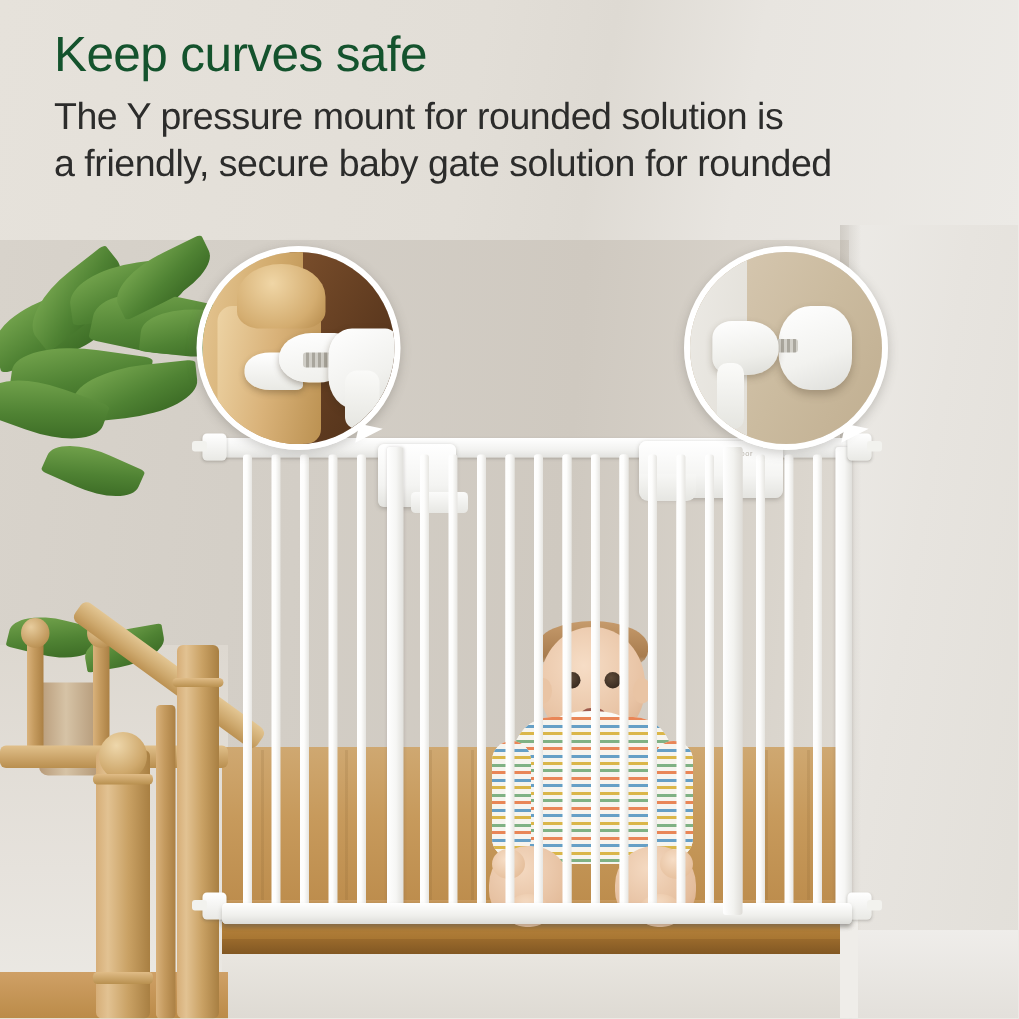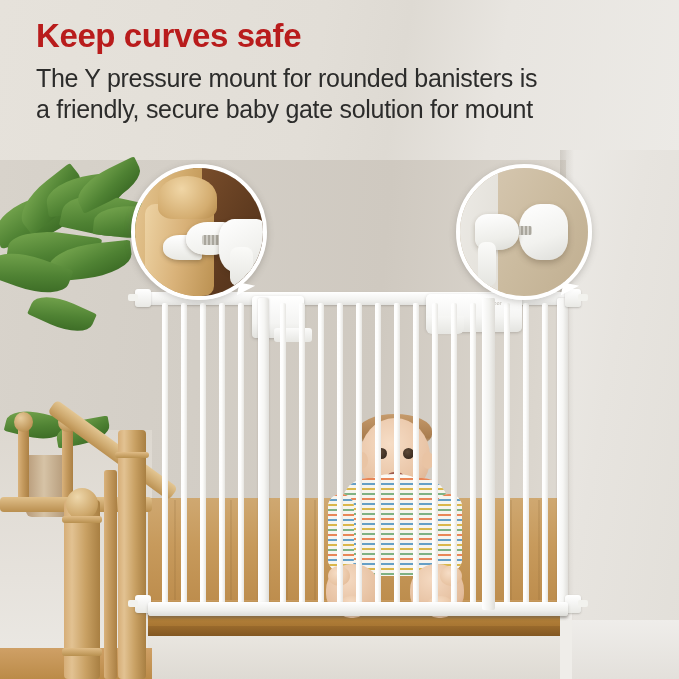--- a/index.html
+++ b/index.html
@@ -11,21 +11,21 @@
     background:linear-gradient(100deg,#e6e2db 0%,#e2ded7 46%,#dedad3 58%,#e8e5e0 72%,#eceae6 100%);}
   .bg-wall-main{position:absolute;left:0;top:160px;width:679px;height:400px;
     background:linear-gradient(95deg,#d8d3cb 0%,#d3cec6 30%,#cfc9c0 55%,#dbd6ce 78%,#e6e3de 100%);}
   .bg-wall-right{position:absolute;left:566px;top:150px;width:113px;height:529px;
     background:linear-gradient(100deg,#eceae6 0%,#e7e4df 40%,#e2dfd9 100%);}
   .bg-wall-shadowseam{position:absolute;left:560px;top:150px;width:14px;height:529px;
     background:linear-gradient(90deg,rgba(150,143,132,.30),rgba(150,143,132,0));}
 
   
   .copy{position:absolute;left:36px;top:18px;width:580px;}
-  .headline{color:#b91c1c;font-weight:700;font-size:33px;line-height:36px;letter-spacing:-.4px;}
+  .headline{color:#14532d;font-weight:400;font-size:33px;line-height:36px;letter-spacing:-.4px;}
   .subhead{margin-top:9px;color:#2c2c2b;font-weight:400;font-size:25px;line-height:31px;letter-spacing:-.3px;}
 
   
   .floor-landing{position:absolute;left:148px;top:600px;width:420px;height:36px;
     background:linear-gradient(180deg,#c89a5f 0%,#b8853f 35%,#a97733 70%,#9c6c2d 100%);}
   .floor-nosing{position:absolute;left:148px;top:626px;width:420px;height:12px;
     background:linear-gradient(180deg,#9a6a2c,#7d5421);}
   .floor-planks{position:absolute;left:148px;top:500px;width:420px;height:102px;
     background:repeating-linear-gradient(90deg,
       rgba(255,255,255,0) 0 26px, rgba(120,86,40,.14) 26px 28px);}
@@ -179,22 +179,22 @@
   <div class="bg-top"></div>
   <div class="bg-wall-main"></div>
   <div class="bg-wall-right"></div>
   <div class="bg-wall-shadowseam"></div>
 
   <div class="copy">
     <div class="headline">
       <div>Keep curves safe</div>
     </div>
     <div class="subhead">
-      <div>The Y pressure mount for rounded banisters is</div>
-      <div>a friendly, secure baby gate solution for mount</div>
+      <div>The Y pressure mount for rounded solution is</div>
+      <div>a friendly, secure baby gate solution for rounded</div>
     </div>
   </div>
 
   <div class="stair-wall"></div>
   <div class="floor-upper"></div>
   <div class="floor-planks"></div>
   <div class="floor-landing"></div>
   <div class="floor-nosing"></div>
   <div class="baseboard"></div>
   <div class="baseboard-r"></div>

